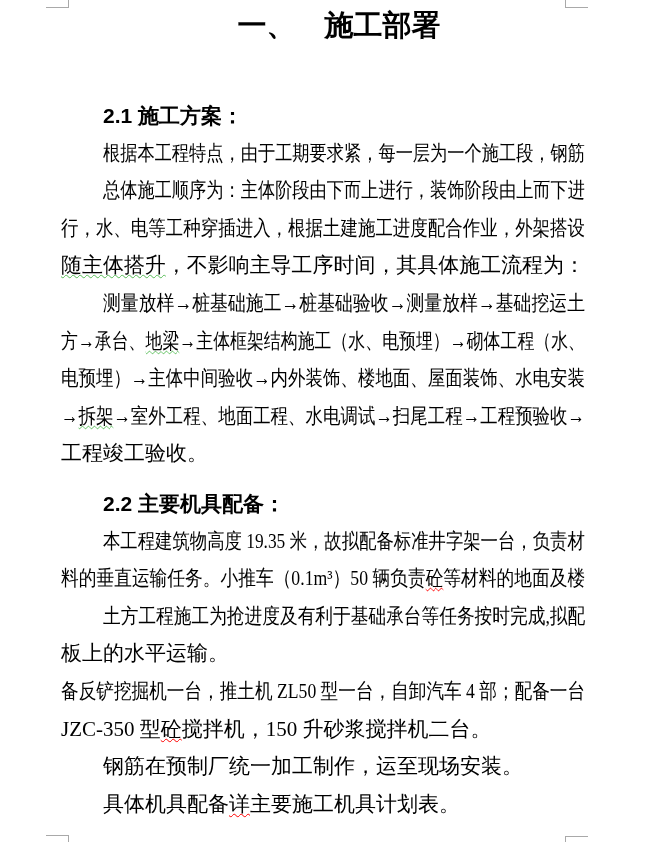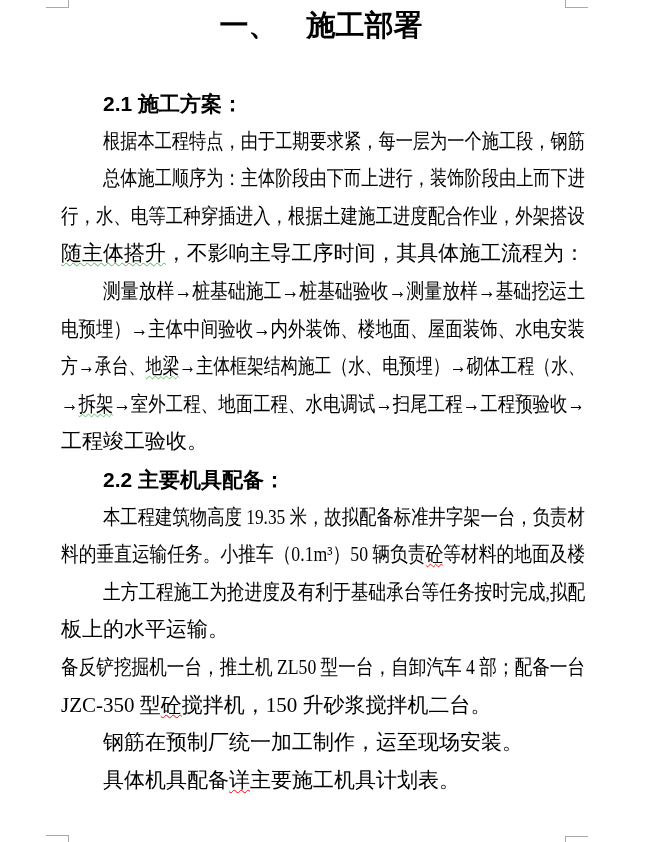--- a/index.html
+++ b/index.html
@@ -3,34 +3,35 @@
 <meta charset="utf-8">
 <style>
   html,body{margin:0;padding:0;}
   body{
     width:657px;height:842px;position:relative;overflow:hidden;
     background:#ffffff;color:#000000;
     font-family:"Liberation Serif","DejaVu Serif",serif;
   }
   .page{position:absolute;inset:0;}
   .doc-title{
-    position:absolute;left:59px;top:7px;width:524px;
+    position:absolute;left:77px;top:7px;width:524px;
     text-align:center;font-size:29px;line-height:36px;font-weight:bold;
     font-family:"Liberation Sans","DejaVu Sans",sans-serif;
     white-space:pre;
   }
   #doc-body{position:absolute;left:61px;top:85px;width:524px;}
   .line{
     height:37.6px;line-height:37.6px;font-size:21px;
     white-space:nowrap;overflow:visible;
   }
   .line.indent{padding-left:42px;font-family:Liberation Serif, serif;}
   .line.bold{
     font-weight:bold;
     font-family:"Liberation Sans","DejaVu Sans",sans-serif;
+    margin-top:12px;
   }
   .line-inner{
     display:inline-block;white-space:nowrap;
     transform-origin:0 60%;vertical-align:top;
   }
   .sq-red{
     text-decoration-line:underline;text-decoration-style:wavy;
     text-decoration-color:var(--sq-red,#ff0000);
     text-decoration-thickness:1px;text-underline-offset:2px;
     text-decoration-skip-ink:none;
@@ -66,22 +67,22 @@
 
   <div class="doc-title">一、　施工部署</div>
 
   <div id="doc-body">
       <div class="line indent bold"><span class="line-inner"><span>2.1 施工方案：</span></span></div>
       <div class="line indent justify"><span class="line-inner" style="transform: scaleX(0.819728);"><span>根据本工程特点，由于工期要求紧，每一层为一个施工段，钢筋</span></span></div>
       <div class="line indent justify"><span class="line-inner" style="transform: scaleX(0.819728);"><span>总体施工顺序为：主体阶段由下而上进行，装饰阶段由上而下进</span></span></div>
       <div class="line justify"><span class="line-inner" style="transform: scaleX(0.831746);"><span>行，水、电等工种穿插进入，根据土建施工进度配合作业，外架搭设</span></span></div>
       <div class="line"><span class="line-inner" style="transform: scaleX(0.998095);"><span class="sq-green">随主体搭升</span><span>，不影响主导工序时间，其具体施工流程为：</span></span></div>
       <div class="line indent justify"><span class="line-inner" style="transform: scaleX(0.850088);"><span>测量放样→桩基础施工→桩基础验收→测量放样→基础挖运土</span></span></div>
+      <div class="line justify"><span class="line-inner" style="transform: scaleX(0.804916);"><span>方→承台、</span><span class="sq-green">地梁</span><span>→主体框架结构施工（水、电预埋）→砌体工程（水、</span></span></div>
       <div class="line justify"><span class="line-inner" style="transform: scaleX(0.831746);"><span>电预埋）→主体中间验收→内外装饰、楼地面、屋面装饰、水电安装</span></span></div>
-      <div class="line justify"><span class="line-inner" style="transform: scaleX(0.804916);"><span>方→承台、</span><span class="sq-green">地梁</span><span>→主体框架结构施工（水、电预埋）→砌体工程（水、</span></span></div>
       <div class="line justify"><span class="line-inner" style="transform: scaleX(0.831746);"><span>→</span><span class="sq-green">拆架</span><span>→室外工程、地面工程、水电调试→扫尾工程→工程预验收→</span></span></div>
       <div class="line"><span class="line-inner"><span>工程竣工验收。</span></span></div>
       <div class="line indent bold"><span class="line-inner"><span>2.2 主要机具配备：</span></span></div>
       <div class="line indent justify"><span class="line-inner" style="transform: scaleX(0.826758);"><span>本工程建筑物高度 19.35 米，故拟配备标准井字架一台，负责材</span></span></div>
       <div class="line justify"><span class="line-inner" style="transform: scaleX(0.8438);"><span>料的垂直运输任务。小推车（0.1m³）50 辆负责</span><span class="sq-red">砼</span><span>等材料的地面及楼</span></span></div>
       <div class="line indent justify"><span class="line-inner" style="transform: scaleX(0.842657);"><span>土方工程施工为抢进度及有利于基础承台等任务按时完成,拟配</span></span></div>
       <div class="line"><span class="line-inner"><span>板上的水平运输。</span></span></div>
       <div class="line justify"><span class="line-inner" style="transform: scaleX(0.839744);"><span>备反铲挖掘机一台，推土机 ZL50 型一台，自卸汽车 4 部；配备一台</span></span></div>
       <div class="line"><span class="line-inner"><span>JZC-350 型</span><span class="sq-red">砼</span><span>搅拌机，150 升砂浆搅拌机二台。</span></span></div>
       <div class="line indent"><span class="line-inner"><span>钢筋在预制厂统一加工制作，运至现场安装。</span></span></div>

